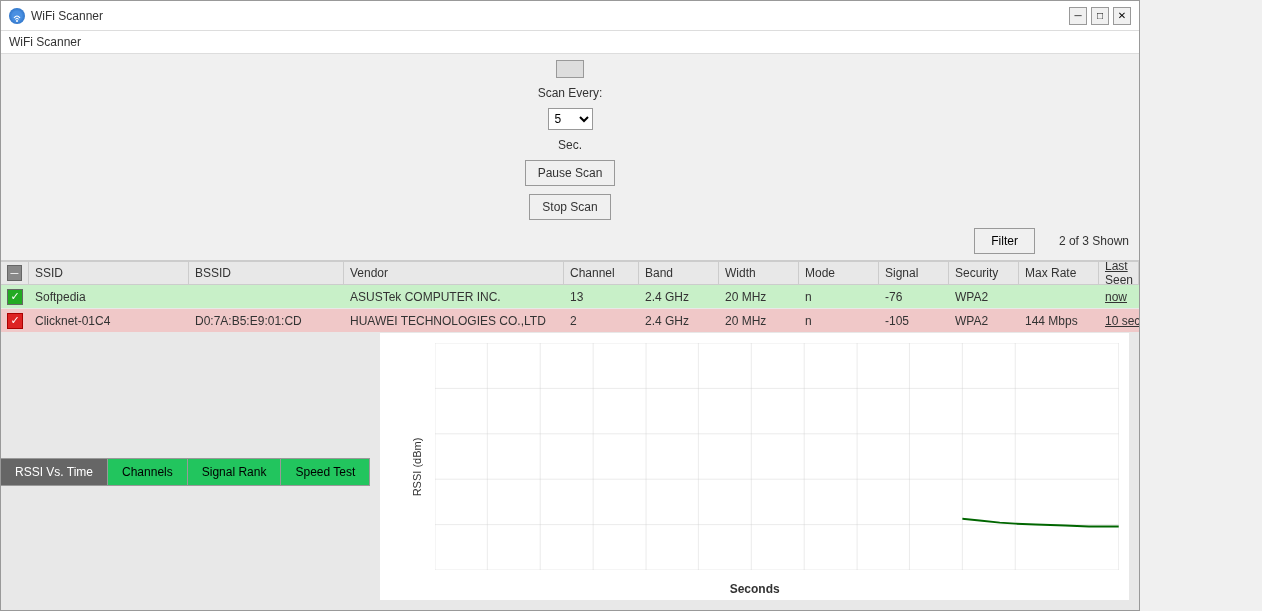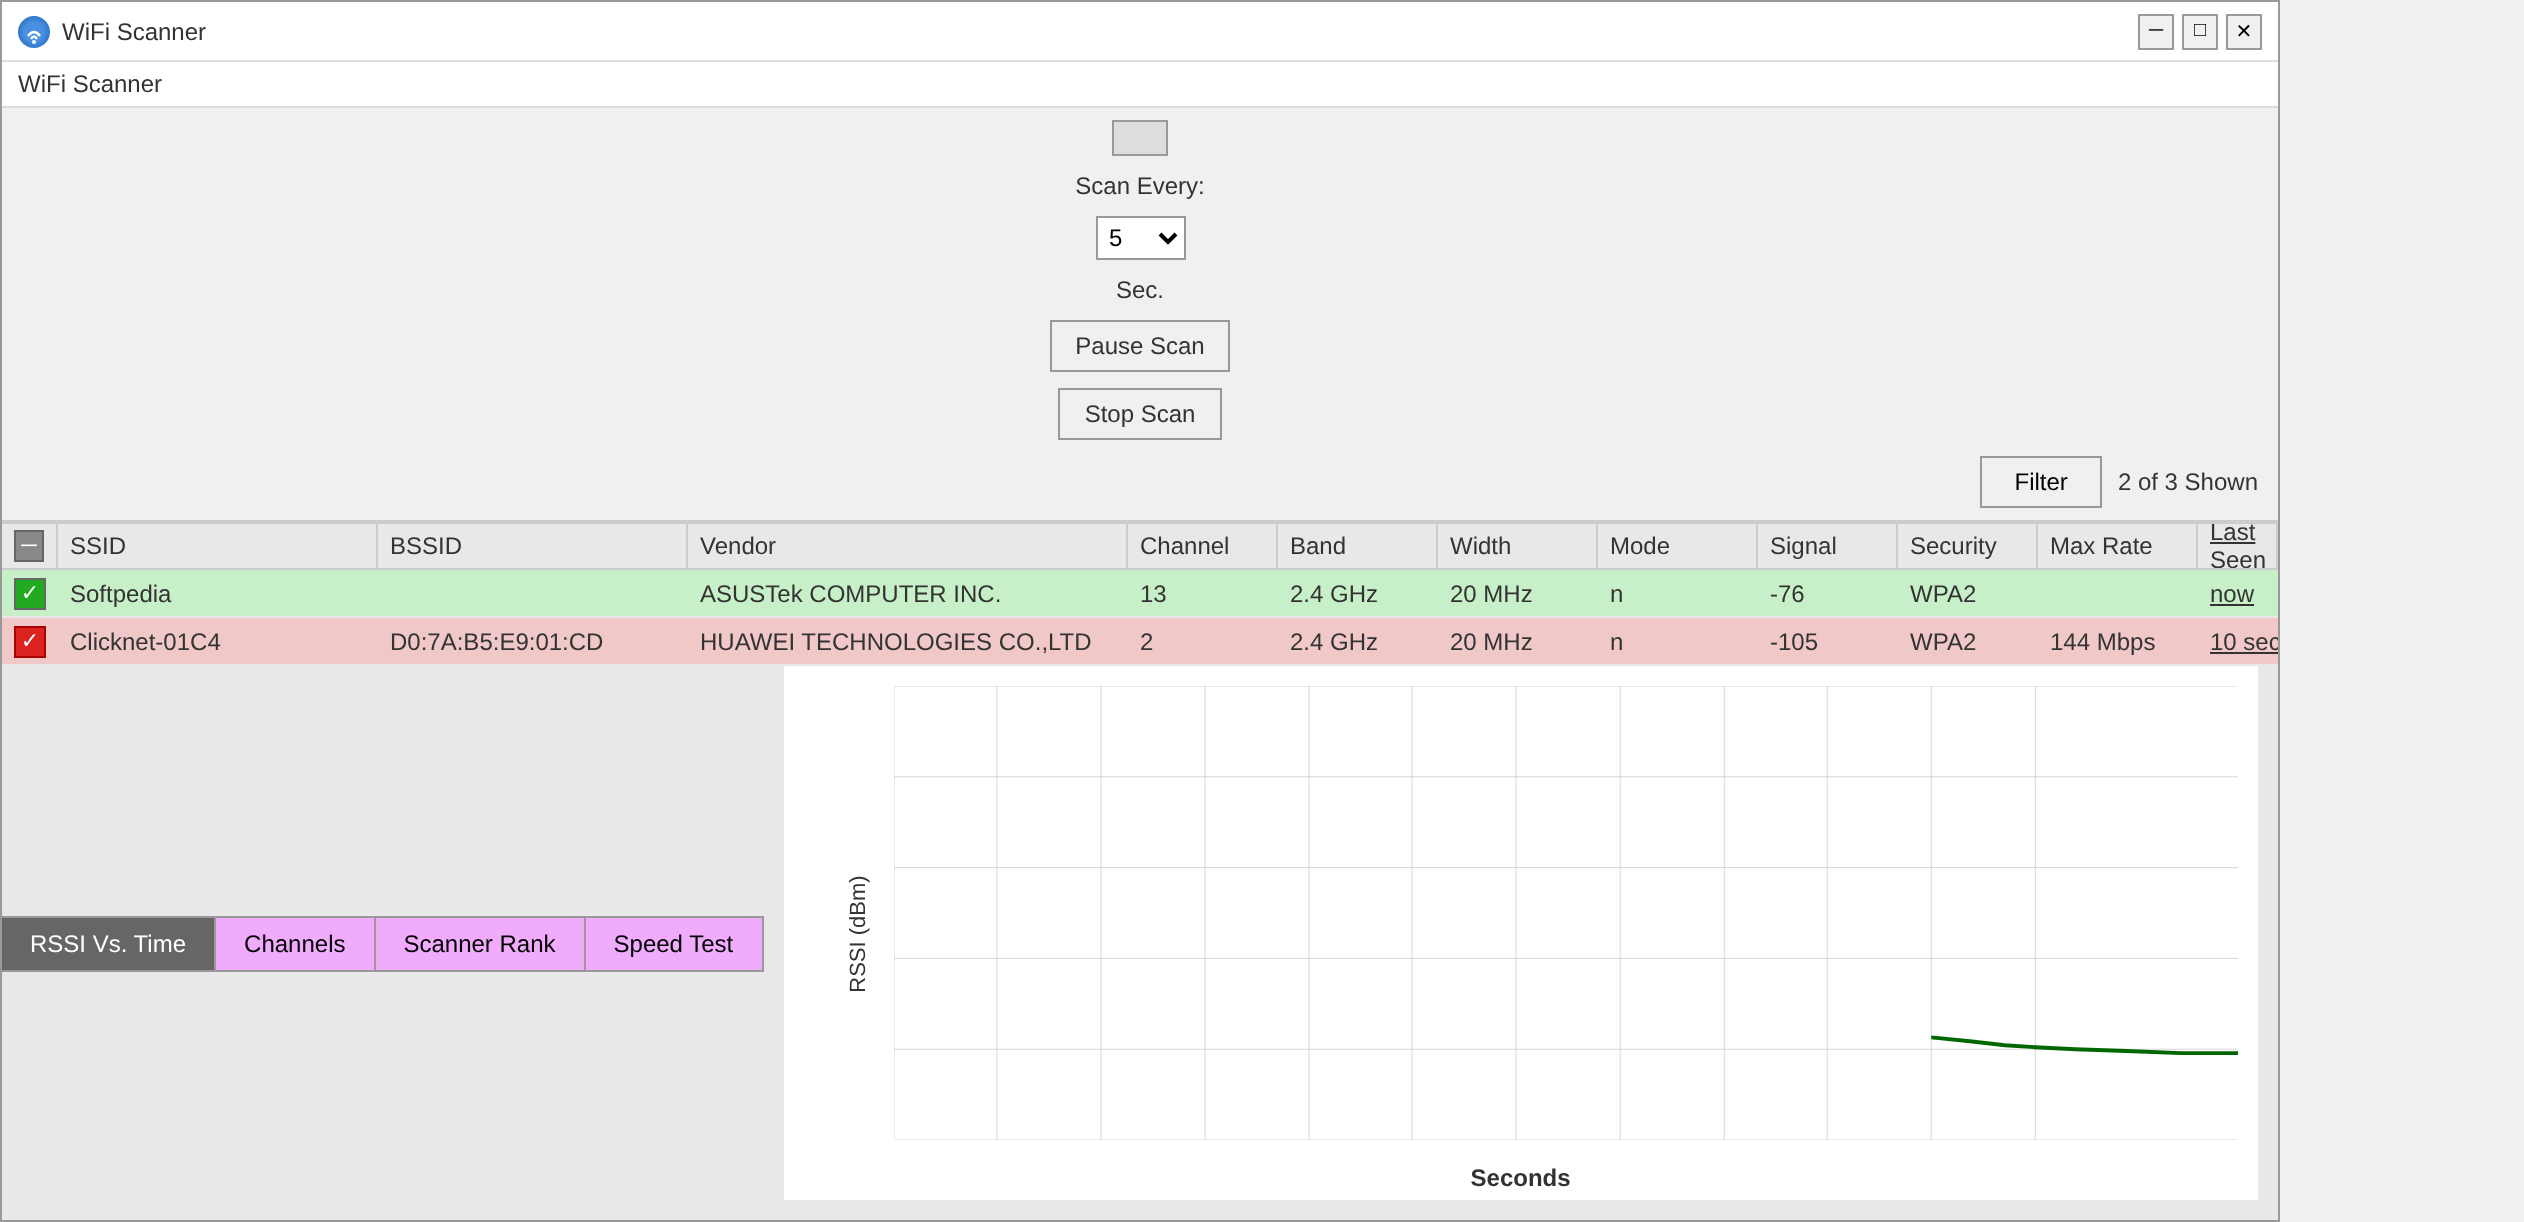--- a/index.html
+++ b/index.html
@@ -103,21 +103,21 @@
       border: 1px solid #999;
       background: #f0f0f0;
       font-size: 12px;
       cursor: pointer;
       color: #333;
     }
     .filter-area {
       margin-left: auto;
       display: flex;
       align-items: center;
-      gap: 8px;
+      gap: 24px;
     }
     .filter-btn {
       height: 26px;
       padding: 0 16px;
       border: 1px solid #999;
       background: #f0f0f0;
       font-size: 12px;
       cursor: pointer;
     }
     .shown-label {
@@ -206,21 +206,21 @@
       align-items: center;
       justify-content: center;
       padding: 8px 0;
       gap: 0;
       flex-shrink: 0;
     }
     .chart-tab {
       height: 28px;
       padding: 0 14px;
       border: 1px solid #999;
-      background: #f0abfc;
+      background: #22c55e;
       font-size: 12px;
       cursor: pointer;
       margin-left: -1px;
       display: flex;
       align-items: center;
     }
     .chart-tab.active {
       background: #666;
       color: white;
     }
@@ -347,21 +347,21 @@
       <div class="td col-maxrate">144 Mbps</div>
       <div class="td col-lastseen">10 seconds ago</div>
     </div>
   </div>
 
   <div class="main-content">
 
     <div class="chart-tabs">
       <button class="chart-tab active">RSSI Vs. Time</button>
       <button class="chart-tab">Channels</button>
-      <button class="chart-tab">Scanner Rank</button>
+      <button class="chart-tab">Signal Rank</button>
       <button class="chart-tab">Speed Test</button>
     </div>
 
     <div class="chart-area">
       <span class="y-axis-label">RSSI (dBm)</span>
       <svg class="chart-svg" viewBox="0 0 1150 230" preserveAspectRatio="none">
 
         <line x1="0" y1="0" x2="1150" y2="0" stroke="#ccc" stroke-width="0.5"></line>
         <line x1="0" y1="46" x2="1150" y2="46" stroke="#ccc" stroke-width="0.5"></line>
         <line x1="0" y1="92" x2="1150" y2="92" stroke="#ccc" stroke-width="0.5"></line>

